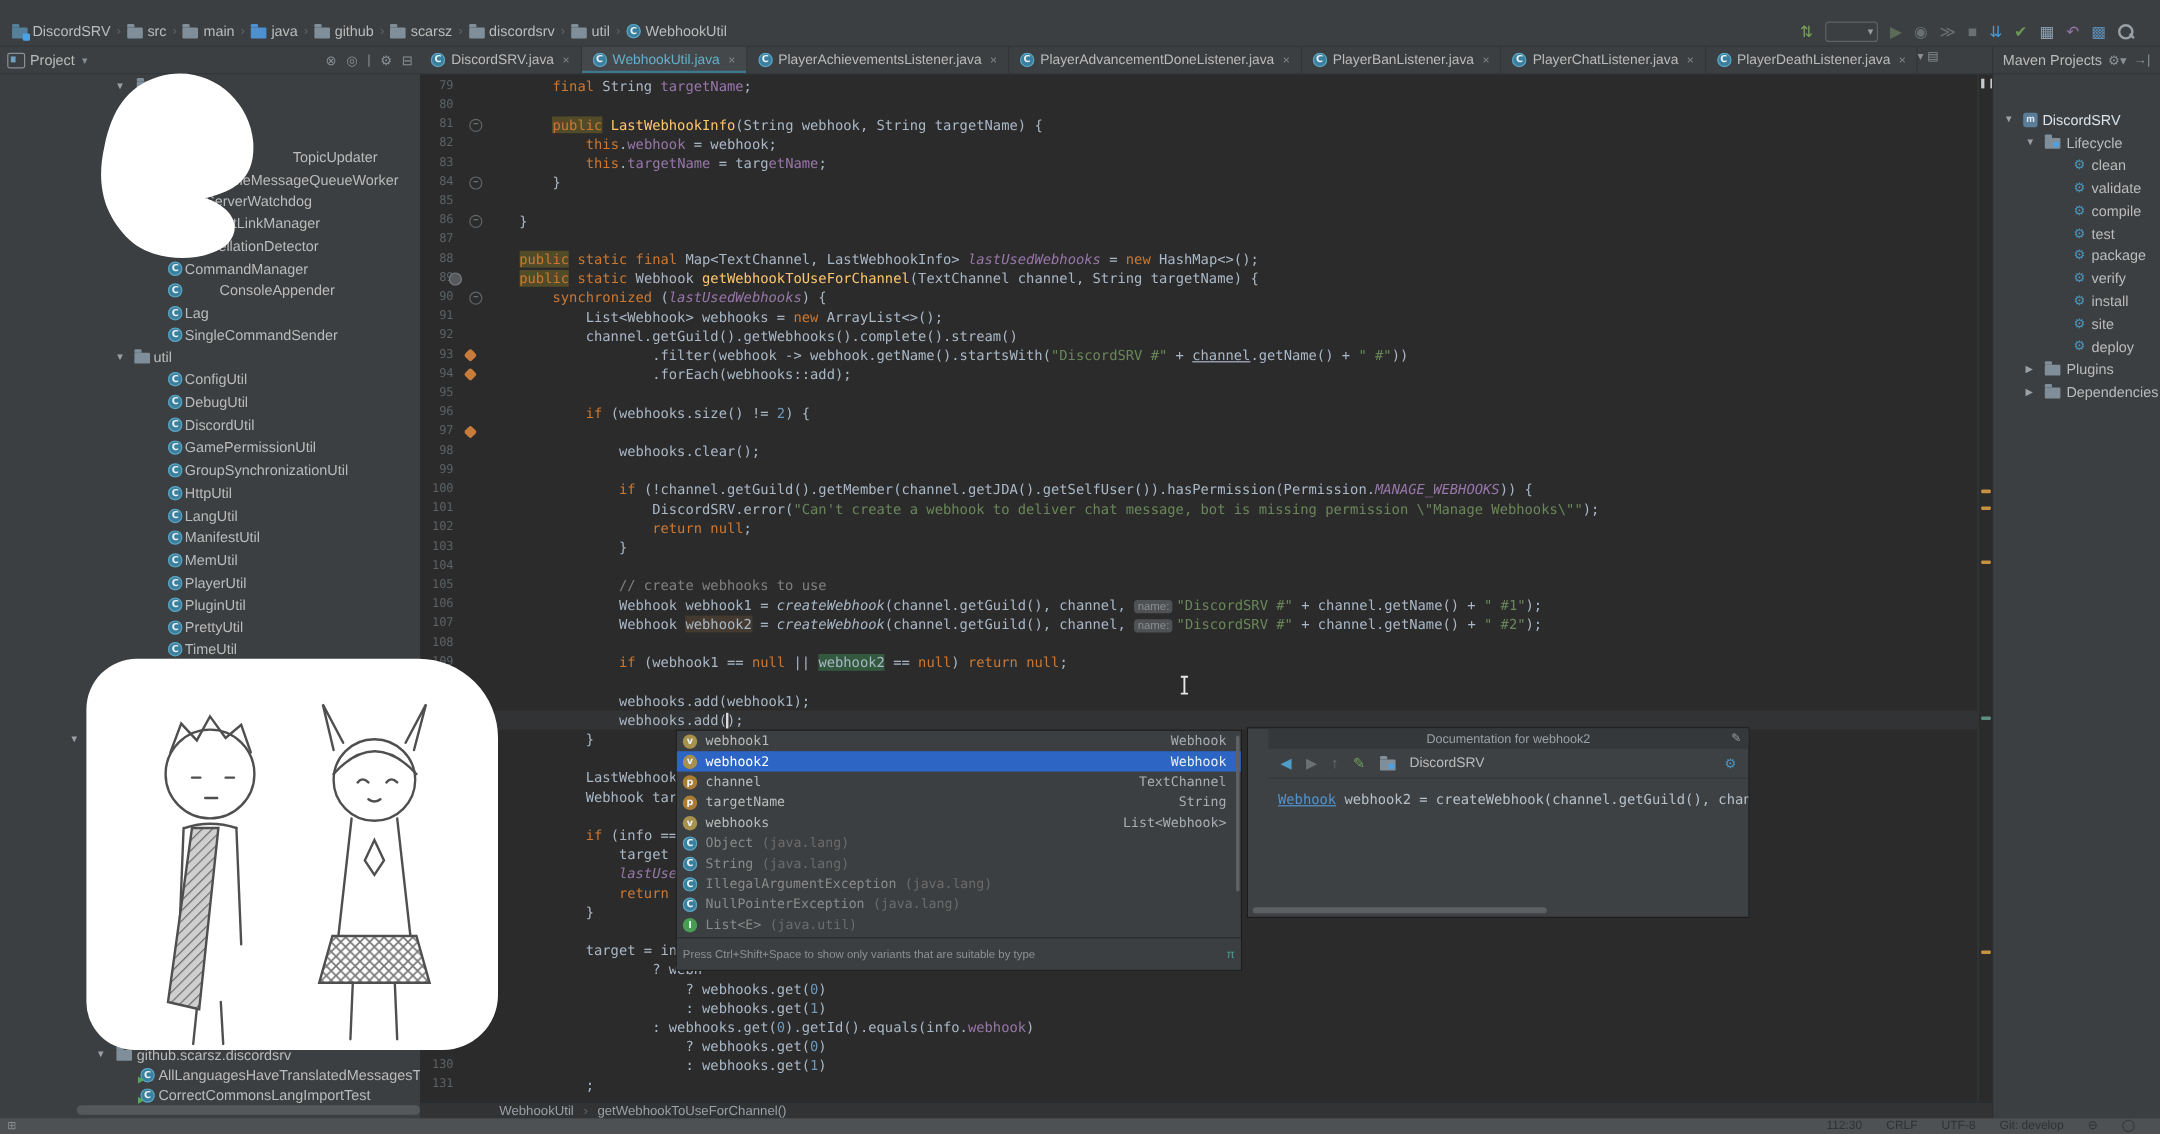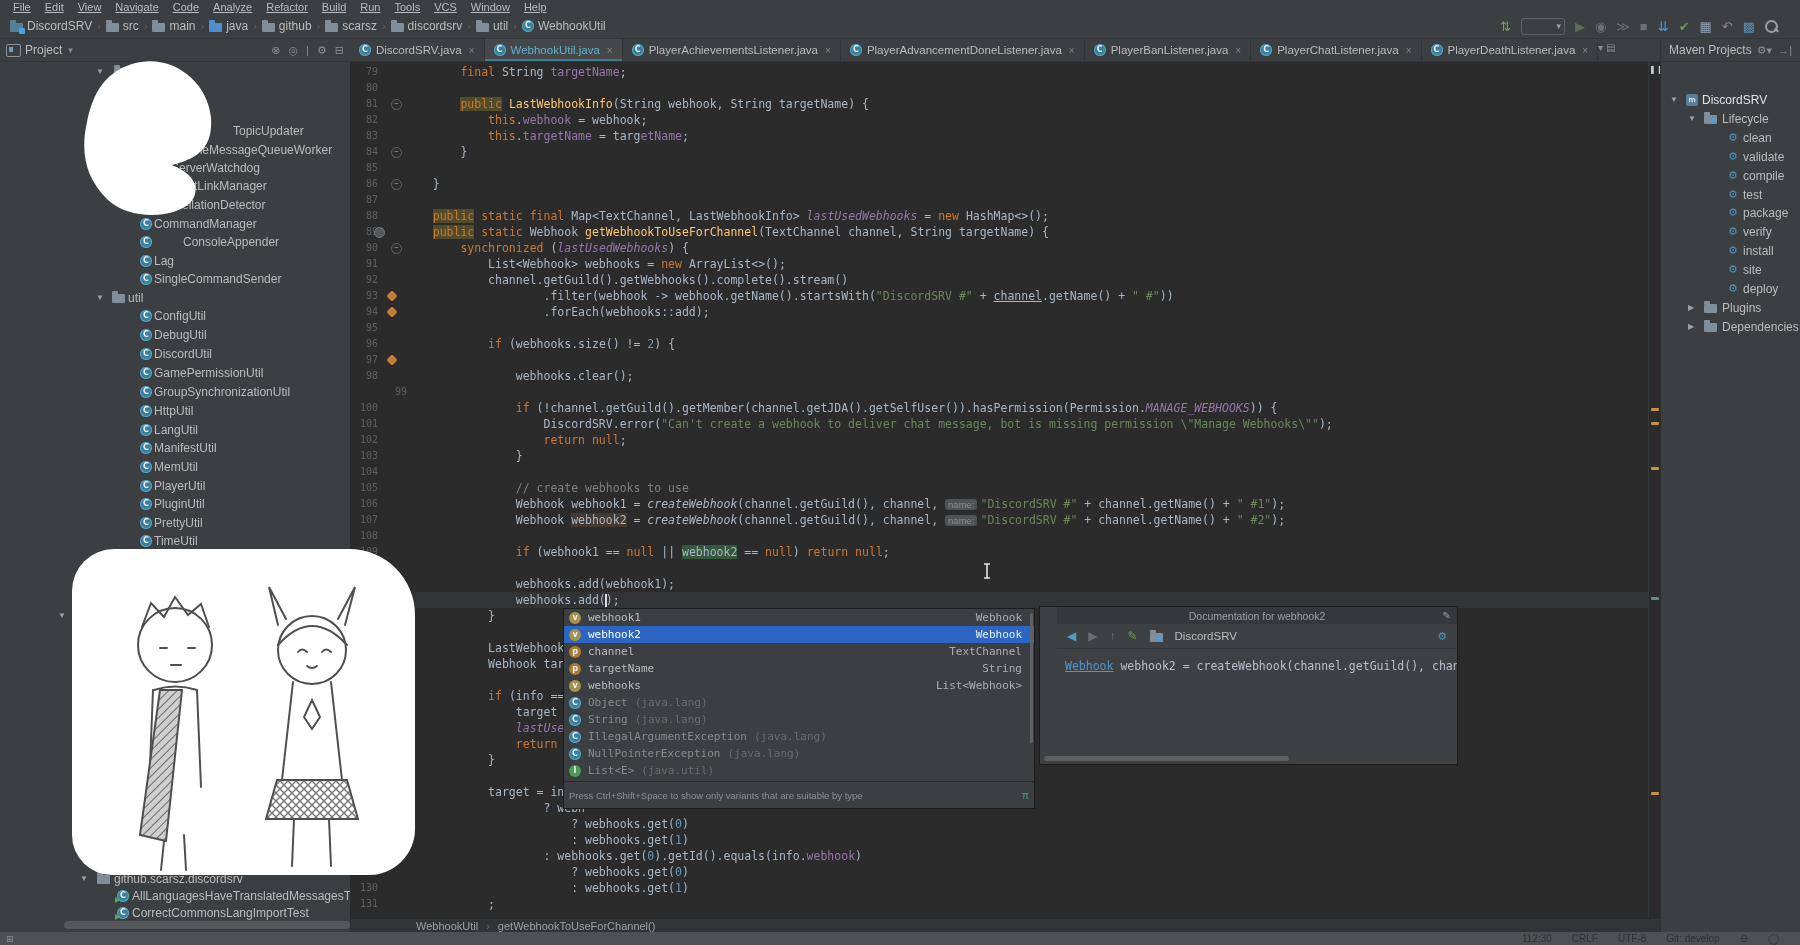--- a/index.html
+++ b/index.html
@@ -111,35 +111,20 @@
   
   #blob{z-index:50;}
   #sketchbox{left:72px;top:549px;width:343px;height:326px;background:#ffffff;border-radius:42px 66px 46px 40px;z-index:50;overflow:hidden;}
   #mousecursor{left:981px;top:562px;z-index:60;}
 </style>
 </head>
 <body>
 
 <div id="app">
 
-  <div id="menubar" class="abs">
-      <span class="menu-item">File</span>
-      <span class="menu-item">Edit</span>
-      <span class="menu-item">View</span>
-      <span class="menu-item">Navigate</span>
-      <span class="menu-item">Code</span>
-      <span class="menu-item">Analyze</span>
-      <span class="menu-item">Refactor</span>
-      <span class="menu-item">Build</span>
-      <span class="menu-item">Run</span>
-      <span class="menu-item">Tools</span>
-      <span class="menu-item">VCS</span>
-      <span class="menu-item">Window</span>
-      <span class="menu-item">Help</span>
-    </div>
 
   <div id="navbar" class="abs">
       <span class="crumb">
         <span class="folder proj"></span>
         <span>DiscordSRV</span>
       </span>
       <span class="crumb-sep">›</span>
       <span class="crumb">
         <span class="folder"></span>
         <span>src</span>
@@ -255,21 +240,21 @@
     </span>
   </div>
 
   <div id="project-panel" class="abs">
       <div class="tree-row" style="top: 1px; left: 0px; width: 350px;">
         <span class="tree-arrow" style="left: 96px;">▼</span>
         <span class="folder tree-ic" style="left: 114px;"></span>
         <span class="tree-label" style="left: 132px;">objects</span>
       </div>
       <div class="tree-row" style="top: 60px; left: 0px; width: 350px;">
-        <span class="tree-label" style="left: 233px;">TopicUpdater</span>
+        <span class="tree-label" style="left: 244px;">TopicUpdater</span>
       </div>
       <div class="tree-row" style="top: 79px; left: 0px; width: 350px;">
         <span class="tree-label" style="left: 193px;">bleMessageQueueWorker</span>
       </div>
       <div class="tree-row" style="top: 97px; left: 0px; width: 350px;">
         <span class="circ teal tree-ic" style="left: 157px;">C</span>
         <span class="tree-label" style="left: 171px;">ServerWatchdog</span>
       </div>
       <div class="tree-row" style="top: 115px; left: 0px; width: 350px;">
         <span class="circ teal tree-ic" style="left: 140px;">C</span>
@@ -387,21 +372,21 @@
       <div class="code-line" style="top: 224px; width: 1298px;"><span class="lnum">89</span><span class="ltext"><span class="tok-t">    </span><span class="tok-khl">public</span><span class="tok-t"> </span><span class="tok-k">static</span><span class="tok-t"> Webhook </span><span class="tok-m">getWebhookToUseForChannel</span><span class="tok-t">(TextChannel channel, String targetName) {</span></span></div>
       <div class="code-line" style="top: 240px; width: 1298px;"><span class="lnum">90</span><span class="ltext"><span class="tok-t">        </span><span class="tok-k">synchronized</span><span class="tok-t"> (</span><span class="tok-fs">lastUsedWebhooks</span><span class="tok-t">) {</span></span></div>
       <div class="code-line" style="top: 256px; width: 1298px; padding-left: 36px;"><span class="lnum">91</span><span class="ltext"><span class="tok-t">            List&lt;Webhook&gt; webhooks = </span><span class="tok-k">new</span><span class="tok-t"> ArrayList&lt;&gt;();</span></span></div>
       <div class="code-line" style="top: 272px; width: 1298px;"><span class="lnum">92</span><span class="ltext"><span class="tok-t">            channel.getGuild().getWebhooks().complete().stream()</span></span></div>
       <div class="code-line" style="top: 288px; width: 1298px;"><span class="lnum">93</span><span class="ltext"><span class="tok-t">                    .filter(webhook -&gt; webhook.getName().startsWith(</span><span class="tok-s">"DiscordSRV #"</span><span class="tok-t"> + </span><span class="tok-tu">channel</span><span class="tok-t">.getName() + </span><span class="tok-s">" #"</span><span class="tok-t">))</span></span></div>
       <div class="code-line" style="top: 304px; width: 1298px;"><span class="lnum">94</span><span class="ltext"><span class="tok-t">                    .forEach(webhooks::add);</span></span></div>
       <div class="code-line" style="top: 320px; width: 1298px;"><span class="lnum">95</span><span class="ltext"></span></div>
       <div class="code-line" style="top: 336px; width: 1298px;"><span class="lnum">96</span><span class="ltext"><span class="tok-t">            </span><span class="tok-k">if</span><span class="tok-t"> (webhooks.size() != </span><span class="tok-n">2</span><span class="tok-t">) {</span></span></div>
       <div class="code-line" style="top: 352px; width: 1298px;"><span class="lnum">97</span></div>
       <div class="code-line" style="top: 368px; width: 1298px;"><span class="lnum">98</span><span class="ltext"><span class="tok-t">                webhooks.clear();</span></span></div>
-      <div class="code-line" style="top: 384px; width: 1298px; margin-left: 29px;"><span class="lnum">99</span><span class="ltext"></span></div>
+      <div class="code-line" style="top: 384px; width: 1298px;"><span class="lnum">99</span><span class="ltext"></span></div>
       <div class="code-line" style="top: 400px; width: 1298px;"><span class="lnum">100</span><span class="ltext"><span class="tok-t">                </span><span class="tok-k">if</span><span class="tok-t"> (!channel.getGuild().getMember(channel.getJDA().getSelfUser()).hasPermission(Permission.</span><span class="tok-fs">MANAGE_WEBHOOKS</span><span class="tok-t">)) {</span></span></div>
       <div class="code-line" style="top: 416px; width: 1298px;"><span class="lnum">101</span><span class="ltext"><span class="tok-t">                    DiscordSRV.error(</span><span class="tok-s">"Can't create a webhook to deliver chat message, bot is missing permission \"Manage Webhooks\""</span><span class="tok-t">);</span></span></div>
       <div class="code-line" style="top: 432px; width: 1298px;"><span class="lnum">102</span><span class="ltext"><span class="tok-t">                    </span><span class="tok-k">return null</span><span class="tok-t">;</span></span></div>
       <div class="code-line" style="top: 448px; width: 1298px;"><span class="lnum">103</span><span class="ltext"><span class="tok-t">                }</span></span></div>
       <div class="code-line" style="top: 464px; width: 1298px;"><span class="lnum">104</span><span class="ltext"></span></div>
       <div class="code-line" style="top: 480px; width: 1298px;"><span class="lnum">105</span><span class="ltext"><span class="tok-t">                </span><span class="tok-c">// create webhooks to use</span></span></div>
       <div class="code-line" style="top: 496px; width: 1298px;"><span class="lnum">106</span><span class="ltext"><span class="tok-t">                Webhook webhook1 = </span><span class="tok-ti">createWebhook</span><span class="tok-t">(channel.getGuild(), channel, </span><span class="tok-h">name:</span><span class="tok-s">"DiscordSRV #"</span><span class="tok-t"> + channel.getName() + </span><span class="tok-s">" #1"</span><span class="tok-t">);</span></span></div>
       <div class="code-line" style="top: 512px; width: 1298px;"><span class="lnum">107</span><span class="ltext"><span class="tok-t">                Webhook </span><span class="tok-wb">webhook2</span><span class="tok-t"> = </span><span class="tok-ti">createWebhook</span><span class="tok-t">(channel.getGuild(), channel, </span><span class="tok-h">name:</span><span class="tok-s">"DiscordSRV #"</span><span class="tok-t"> + channel.getName() + </span><span class="tok-s">" #2"</span><span class="tok-t">);</span></span></div>
       <div class="code-line" style="top: 528px; width: 1298px;"><span class="lnum">108</span><span class="ltext"></span></div>
       <div class="code-line" style="top: 544px; width: 1298px;"><span class="lnum">109</span><span class="ltext"><span class="tok-t">                </span><span class="tok-k">if</span><span class="tok-t"> (webhook1 == </span><span class="tok-k">null</span><span class="tok-t"> || </span><span class="tok-wg">webhook2</span><span class="tok-t"> == </span><span class="tok-k">null</span><span class="tok-t">) </span><span class="tok-k">return null</span><span class="tok-t">;</span></span></div>

